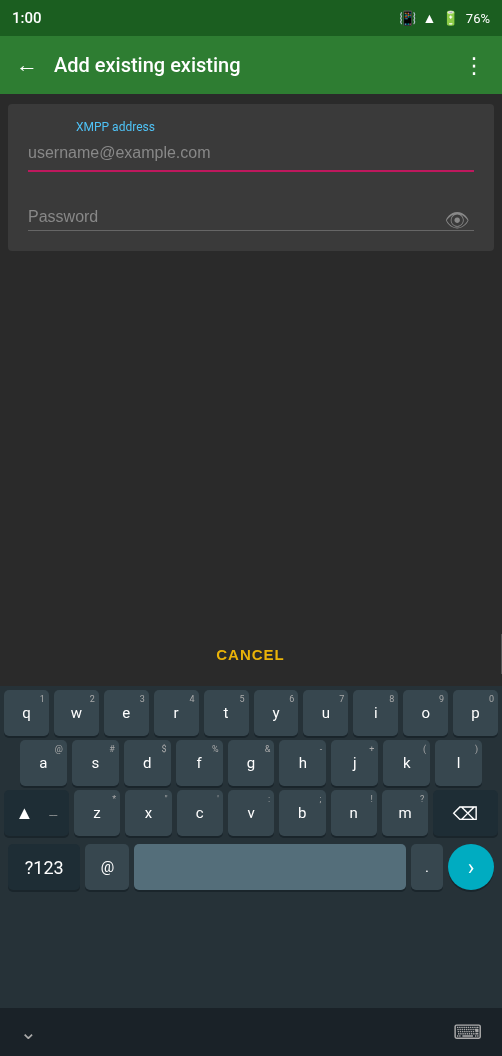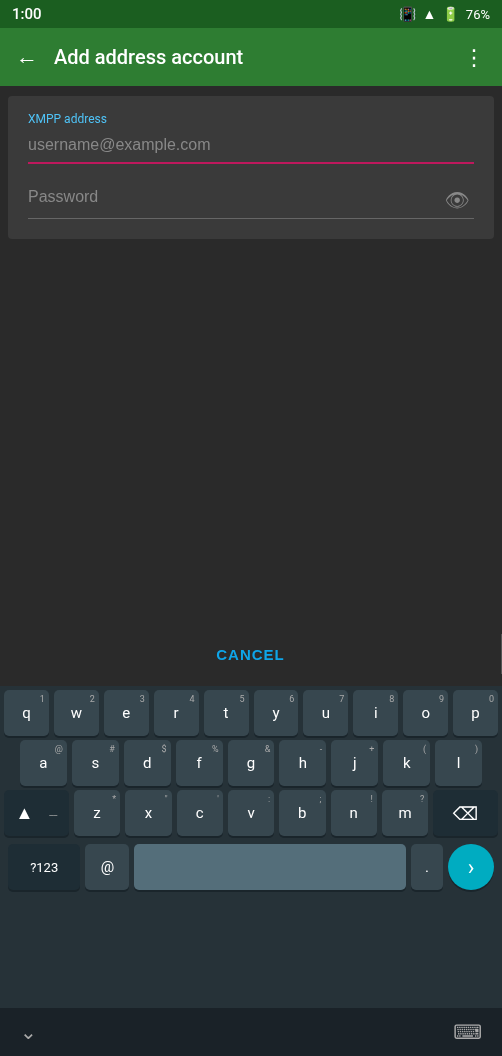--- a/index.html
+++ b/index.html
@@ -8,21 +8,21 @@
       height: 1056px;
       background: #2a2a2a;
       font-family: 'Roboto', Arial, sans-serif;
       overflow: hidden;
       position: relative;
     }
 
     
     .status-bar {
       background: #1b5e20;
-      height: 28px;
+      height: 36px;
       display: flex;
       align-items: center;
       justify-content: space-between;
       padding: 8px 12px;
     }
     .status-bar-left {
       color: white;
       font-size: 15px;
       font-weight: 500;
     }
@@ -68,39 +68,40 @@
     .form-card {
       background: #3a3a3a;
       margin: 10px 8px;
       border-radius: 4px;
       padding: 16px 20px 20px 20px;
     }
     .field-label {
       color: #4fc3f7;
       font-size: 12px;
       margin-bottom: 6px;
+      margin-left: 48px;
     }
     .text-input {
       background: transparent;
       border: none;
       border-bottom: 2px solid #be185d;
       width: 100%;
       color: #e0e0e0;
       font-size: 16px;
       padding: 4px 0 8px 0;
       outline: none;
     }
     .text-input::placeholder {
       color: #888;
     }
     .password-field {
-      margin-top: 20px;
+      margin-top: 32px;
       position: relative;
       border-bottom: 1px solid #666;
-      padding-bottom: 8px;
+      padding-bottom: 0;
     }
     .password-input {
       background: transparent;
       border: none;
       width: calc(100% - 36px);
       color: #888;
       font-size: 16px;
       padding: 4px 0;
       outline: none;
     }
@@ -126,21 +127,21 @@
       background: #2a2a2a;
       display: flex;
       align-items: center;
     }
     .action-btn {
       flex: 1;
       height: 100%;
       display: flex;
       align-items: center;
       justify-content: center;
-      color: #0ea5e9;
+      color: #eab308;
       font-size: 15px;
       font-weight: 700;
       letter-spacing: 1px;
       cursor: pointer;
       background: transparent;
       border: none;
     }
     .action-divider {
       width: 1px;
       height: 40px;
@@ -251,21 +252,21 @@
   <div class="status-bar-right">
     <span class="status-icon">📳</span>
     <span class="status-icon">▲</span>
     <span class="status-icon">🔋</span>
     <span>76%</span>
   </div>
 </div>
 
 <div class="app-bar">
   <span class="app-bar-back">←</span>
-  <span class="app-bar-title">Add address account</span>
+  <span class="app-bar-title">Add existing existing</span>
   <span class="app-bar-menu">⋮</span>
 </div>
 
 <div class="form-card">
   <div class="field-label">XMPP address</div>
   <input class="text-input" type="text" placeholder="username@example.com" style="">
   <div class="password-field">
     <input class="password-input" type="password" placeholder="Password" style="">
     <span class="eye-icon">👁</span>
   </div>
@@ -309,21 +310,21 @@
     <div class="key"><span class="key-superscript">"</span>x</div>
     <div class="key"><span class="key-superscript">'</span>c</div>
     <div class="key"><span class="key-superscript">:</span>v</div>
     <div class="key"><span class="key-superscript">;</span>b</div>
     <div class="key"><span class="key-superscript">!</span>n</div>
     <div class="key"><span class="key-superscript">?</span>m</div>
     <div class="key key-backspace" style="flex:1.4; font-size:18px;">⌫</div>
   </div>
 
   <div class="keyboard-row keyboard-bottom-row" style="margin-top: 4px;">
-    <div class="key key-special" style="flex:1.2; font-size:13px;">?123</div>
+    <div class="key key-special" style="flex:1.2; font-size:18px;">?123</div>
     <div class="key key-at" style="flex:0.7;">@</div>
     <div class="key key-space" style="flex:4.5;"></div>
     <div class="key key-period" style="flex:0.5;">.</div>
     <div class="key key-go" style="background:#00acc1; border-radius:50%; min-width:46px; max-width:46px; font-size:22px;">›</div>
   </div>
 
   <div class="keyboard-nav">
     <span class="nav-chevron">⌄</span>
     <span class="nav-keyboard-icon">⌨</span>
   </div>

